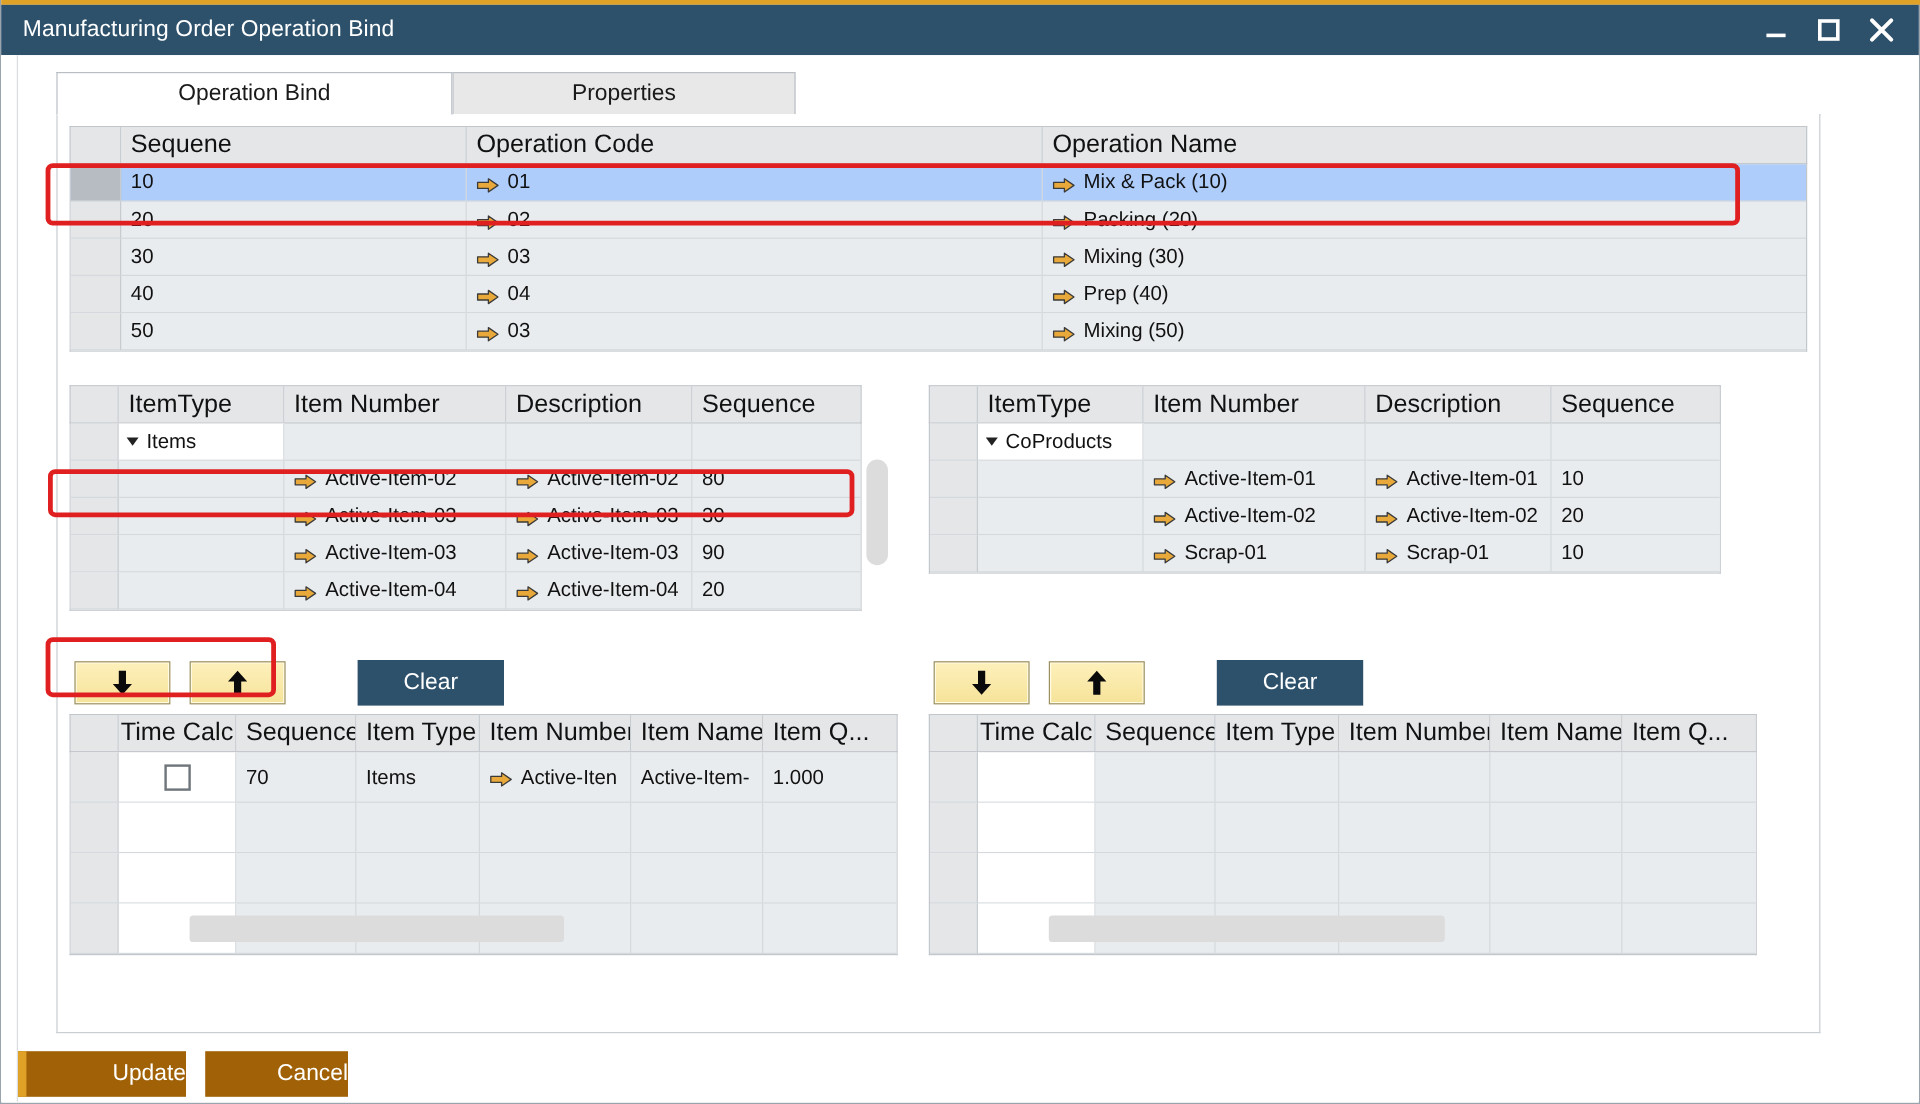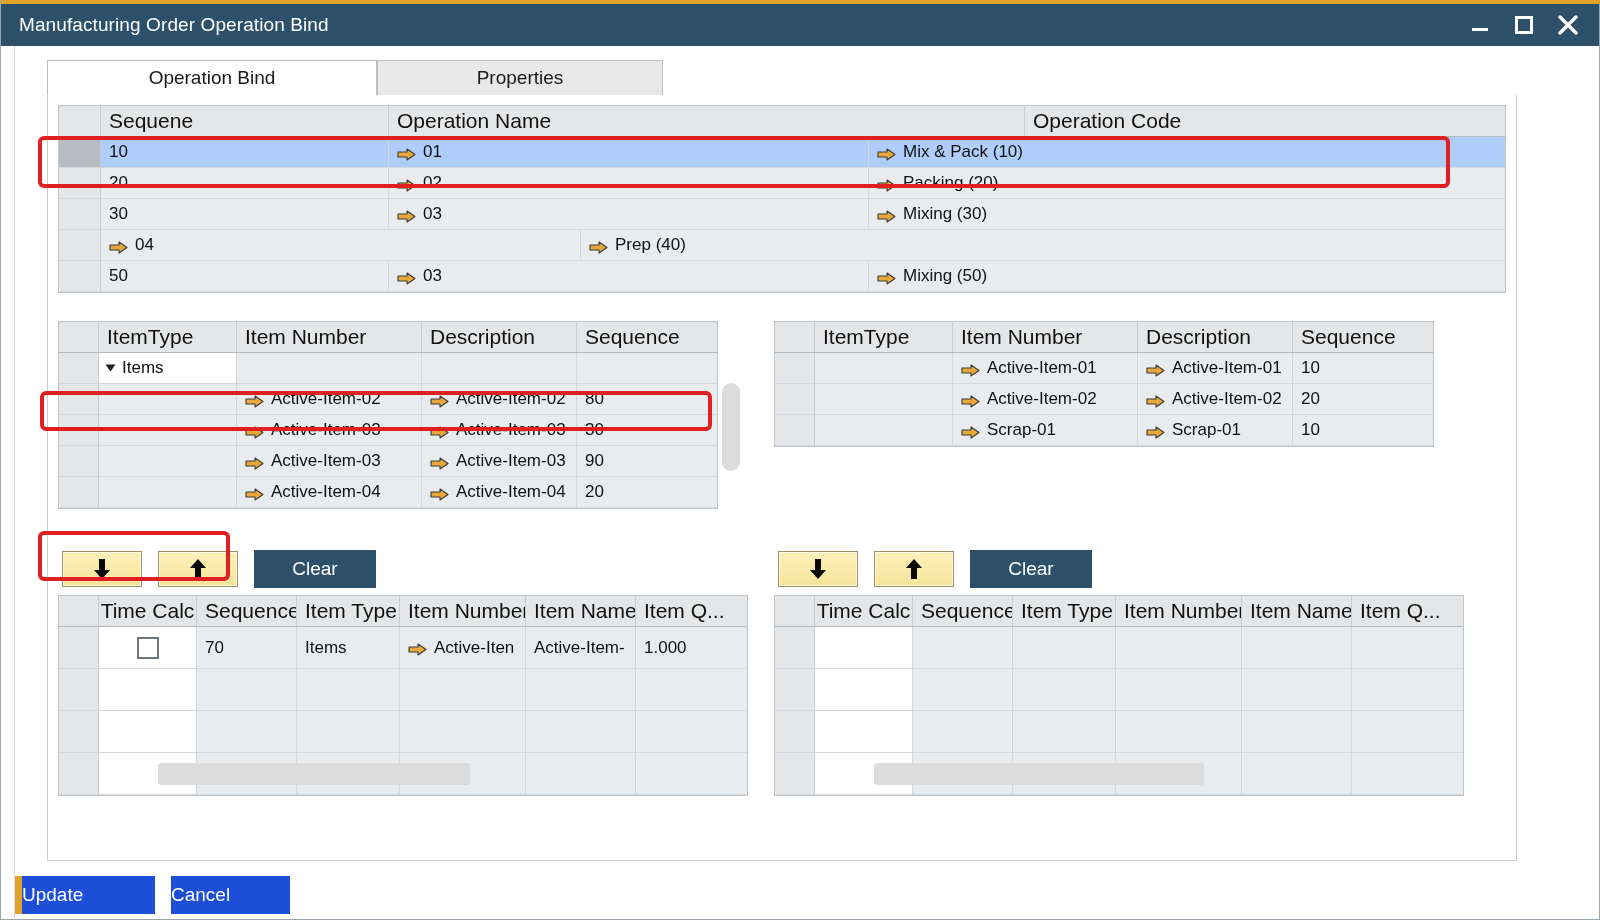--- a/index.html
+++ b/index.html
@@ -166,20 +166,21 @@
     box-shadow:inset 0 0 0 1px #fffbe4;
     display:flex; align-items:center; justify-content:center;
     cursor:default;
   }
   .clearbtn {
     width:122px; height:38px;
     background:#2d506b; color:#ffffff;
     display:flex; align-items:center; justify-content:center;
     font-size:19px; cursor:default; border:none;
     font-family:"Liberation Sans", sans-serif;
+    margin-left:44px;
   }
 
   
   .botgrid { top:500px; width:690px; }
   #grid-botleft { left:10px; }
   #grid-botright { left:726px; }
   .botgrid .hc.b0, .botgrid .cell.b0 { width:40px; min-width:40px; }
   .botgrid .hc.b1, .botgrid .cell.b1 { width:98px; min-width:98px; justify-content:center; }
   .botgrid .hc.b2, .botgrid .cell.b2 { width:100px; min-width:100px; }
   .botgrid .hc.b3, .botgrid .cell.b3 { width:103px; min-width:103px; }
@@ -195,22 +196,22 @@
   }
   #hs-left { left:110px; width:312px; }
   #hs-right { left:826px; width:330px; }
 
   
   #footer {
     position:absolute; left:14px; top:826px; width:1560px; height:46px;
     display:flex; align-items:center; gap:16px;
   }
   .footbtn {
-    height:38px; background:#1d4ed8; color:#ffffff;
-    display:flex; align-items:center; justify-content:flex-start;
+    height:38px; background:#a16207; color:#ffffff;
+    display:flex; align-items:center; justify-content:flex-end;
     font-size:19px; cursor:default; border:none;
     font-family:"Liberation Sans", sans-serif;
   }
   #btn-update { width:140px; border-left:7px solid #e0a226; }
   #btn-cancel { width:119px; }
 
   
   .redbox {
     position:absolute; border:4px solid #e02020; border-radius:6px;
     pointer-events:none; z-index:20;
@@ -259,22 +260,22 @@
         <span>Properties</span>
       </div>
     </div>
 
     <div id="panel">
 
       <div class="grid" id="grid-ops">
         <div class="grid-head">
           <div class="hc c0 rowhdr"></div>
           <div class="hc c1">Sequene</div>
+          <div class="hc c2">Operation Code</div>
           <div class="hc c3">Operation Name</div>
-          <div class="hc c2">Operation Code</div>
         </div>
         <div class="grid-body">
 
           <div class="row sel">
             <div class="cell c0 rowhdr"></div>
             <div class="cell c1">10</div>
             <div class="cell c2">
               <span class="arrow">
                 <svg width="19" height="13" viewBox="0 0 19 13">
                     <path d="M1 4 L10 4 L10 1 L18 6.5 L10 12 L10 9 L1 9 Z" fill="#e8a93a" stroke="#3a3a3a" stroke-width="1.1" stroke-linejoin="round"></path>
@@ -329,20 +330,21 @@
                 <svg width="19" height="13" viewBox="0 0 19 13">
                     <path d="M1 4 L10 4 L10 1 L18 6.5 L10 12 L10 9 L1 9 Z" fill="#e8a93a" stroke="#3a3a3a" stroke-width="1.1" stroke-linejoin="round"></path>
                   </svg>
               </span>
               <span>Mixing (30)</span>
             </div>
           </div>
 
           <div class="row">
             <div class="cell c0 rowhdr"></div>
+            <div class="cell c1">40</div>
             <div class="cell c2">
               <span class="arrow">
                 <svg width="19" height="13" viewBox="0 0 19 13">
                     <path d="M1 4 L10 4 L10 1 L18 6.5 L10 12 L10 9 L1 9 Z" fill="#e8a93a" stroke="#3a3a3a" stroke-width="1.1" stroke-linejoin="round"></path>
                   </svg>
               </span>
               <span>04</span>
             </div>
             <div class="cell c3">
               <span class="arrow">
@@ -494,20 +496,30 @@
       <div class="grid midgrid" id="grid-co">
         <div class="grid-head">
           <div class="hc m0 rowhdr"></div>
           <div class="hc m1">ItemType</div>
           <div class="hc m2">Item Number</div>
           <div class="hc m3">Description</div>
           <div class="hc m4">Sequence</div>
         </div>
         <div class="grid-body">
 
+          <div class="row">
+            <div class="cell m0 rowhdr"></div>
+            <div class="cell m1 white">
+              <span class="tri"></span>
+              <span>CoProducts</span>
+            </div>
+            <div class="cell m2"></div>
+            <div class="cell m3"></div>
+            <div class="cell m4"></div>
+          </div>
 
           <div class="row">
             <div class="cell m0 rowhdr"></div>
             <div class="cell m1"></div>
             <div class="cell m2">
               <span class="arrow">
                 <svg width="19" height="13" viewBox="0 0 19 13">
                     <path d="M1 4 L10 4 L10 1 L18 6.5 L10 12 L10 9 L1 9 Z" fill="#e8a93a" stroke="#3a3a3a" stroke-width="1.1" stroke-linejoin="round"></path>
                   </svg>
               </span>

